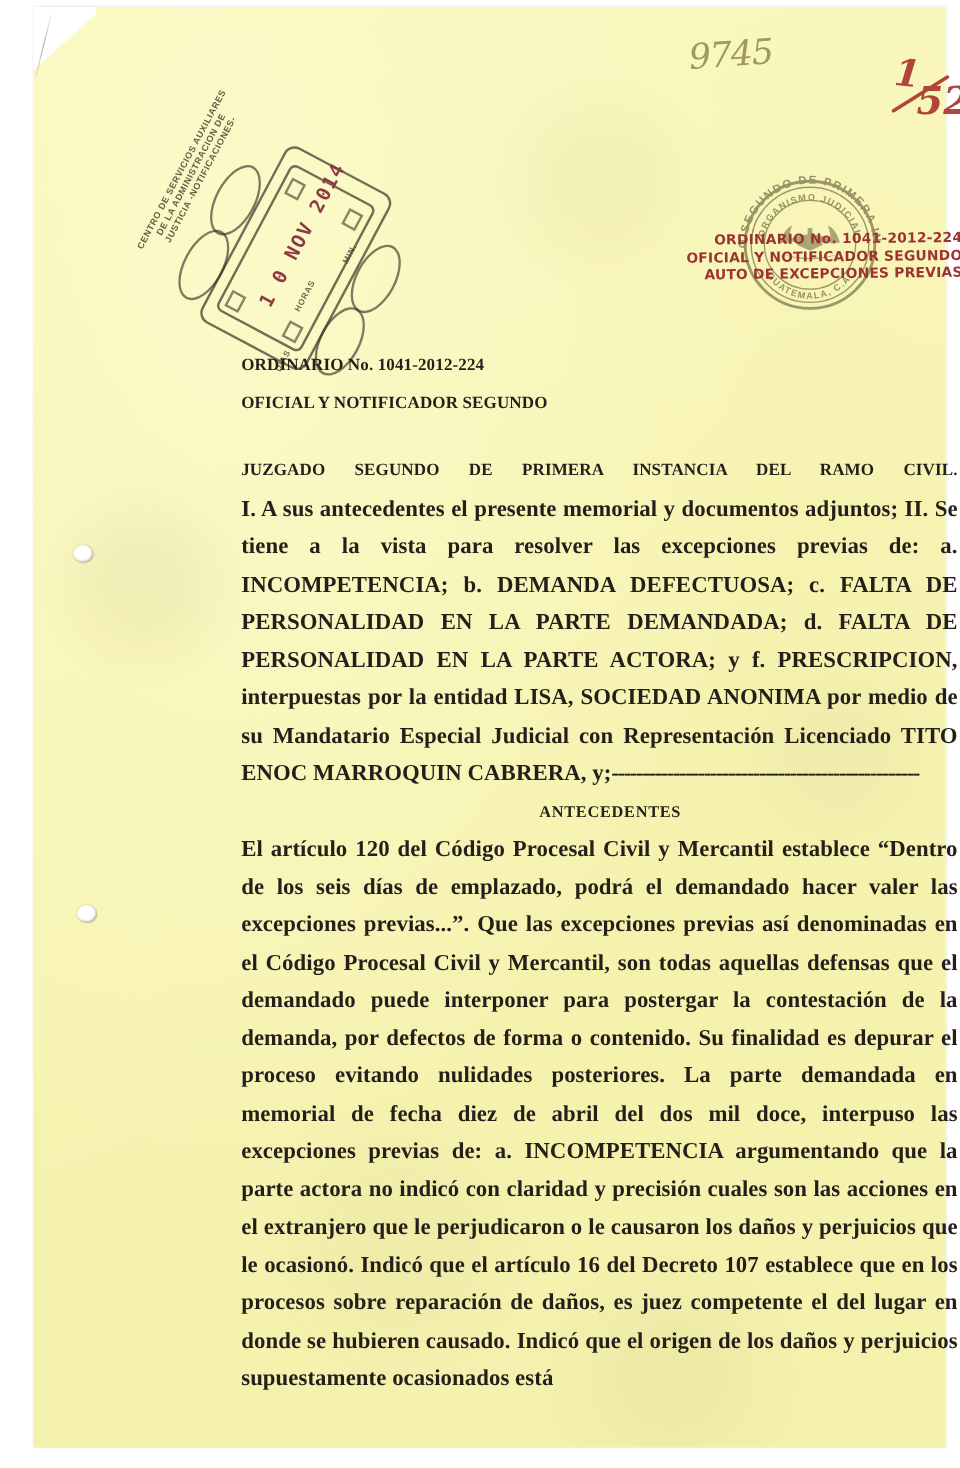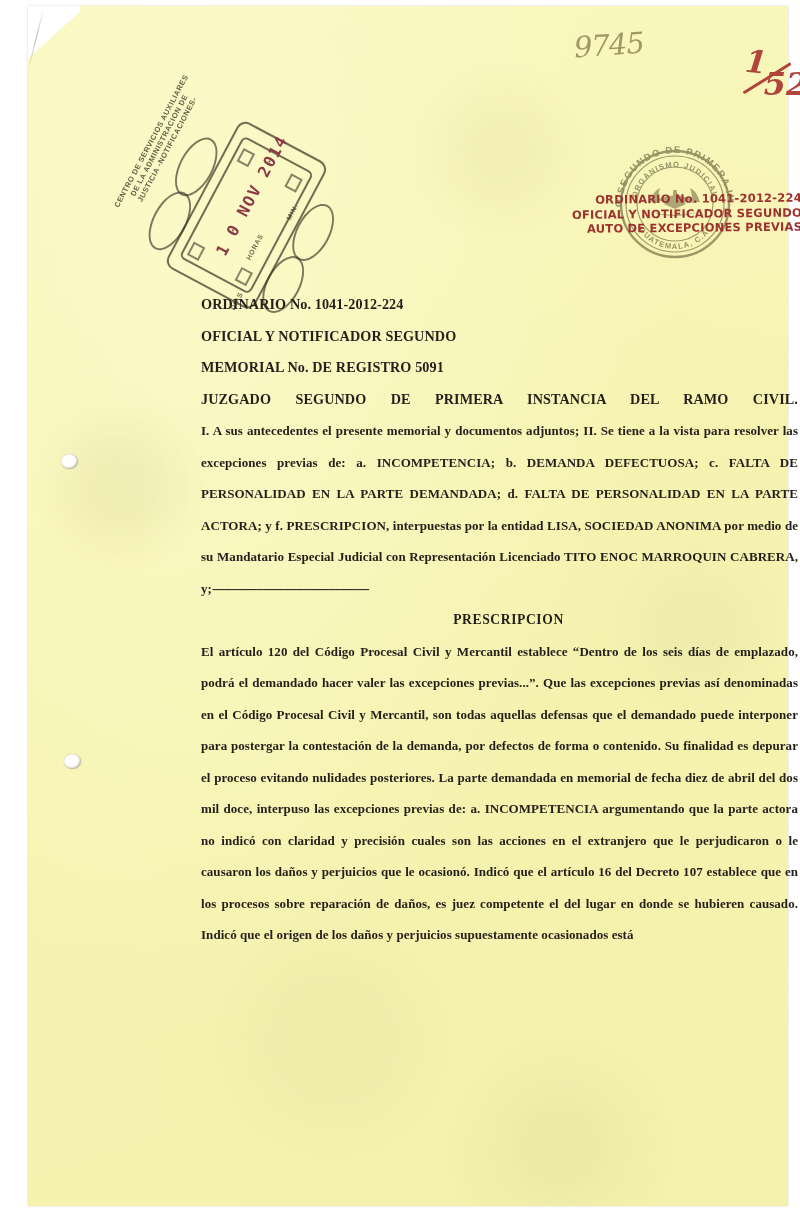--- a/index.html
+++ b/index.html
@@ -244,23 +244,24 @@
   }
   .doc-line {
     font-size: 14.2px;
     font-weight: bold;
     line-height: 31.5px;
     letter-spacing: .1px;
   }
   .doc-just {
     text-align: justify;
     text-align-last: justify;
+    margin-top: 25px;
   }
   .doc-flow {
-    font-size: 13px;
+    font-size: 19px;
     font-weight: bold;
     line-height: 31.5px;
     text-align: justify;
     letter-spacing: .05px;
   }
   #section-heading {
     font-size: 13.6px;
     font-weight: bold;
     line-height: 31.5px;
     text-align: center;
@@ -346,26 +347,25 @@
     <div>OFICIAL Y NOTIFICADOR SEGUNDO</div>
     <div>AUTO DE EXCEPCIONES PREVIAS</div>
   </div>
 
   <div id="doc-text">
 
     <div class="doc-line">ORDINARIO No. 1041-2012-224</div>
 
     <div class="doc-line">OFICIAL Y NOTIFICADOR SEGUNDO</div>
 
-    <div class="doc-line">MEMORIAL No. DE REGISTRO 5091</div>
 
     <div class="doc-line doc-just">JUZGADO SEGUNDO DE PRIMERA INSTANCIA DEL RAMO CIVIL.</div>
 
 
     <div class="doc-flow"><span>I. A sus antecedentes el presente memorial y documentos adjuntos; II. Se tiene a la vista para resolver las excepciones previas de: a. INCOMPETENCIA; b. DEMANDA DEFECTUOSA; c. FALTA DE PERSONALIDAD EN LA PARTE DEMANDADA; d. FALTA DE PERSONALIDAD EN LA PARTE ACTORA; y f. PRESCRIPCION, interpuestas por la entidad LISA, SOCIEDAD ANONIMA por medio de su Mandatario Especial Judicial con Representación Licenciado TITO ENOC MARROQUIN CABRERA, y;</span><span class="dash-fill">--------------------------------------------------</span></div>
 
-    <div id="section-heading">PRESCRIPCION</div>
+    <div id="section-heading">ANTECEDENTES</div>
 
     <div class="doc-flow">El artículo 120 del Código Procesal Civil y Mercantil establece “Dentro de los seis días de emplazado, podrá el demandado hacer valer las excepciones previas...”. Que las excepciones previas así denominadas en el Código Procesal Civil y Mercantil, son todas aquellas defensas que el demandado puede interponer para postergar la contestación de la demanda, por defectos de forma o contenido. Su finalidad es depurar el proceso evitando nulidades posteriores. La parte demandada en memorial de fecha diez de abril del dos mil doce, interpuso las excepciones previas de: a. INCOMPETENCIA argumentando que la parte actora no indicó con claridad y precisión cuales son las acciones en el extranjero que le perjudicaron o le causaron los daños y perjuicios que le ocasionó. Indicó que el artículo 16 del Decreto 107 establece que en los procesos sobre reparación de daños, es juez competente el del lugar en donde se hubieren causado. Indicó que el origen de los daños y perjuicios supuestamente ocasionados está</div>
 
   </div>
 
 </div>
 
 </body></html>

